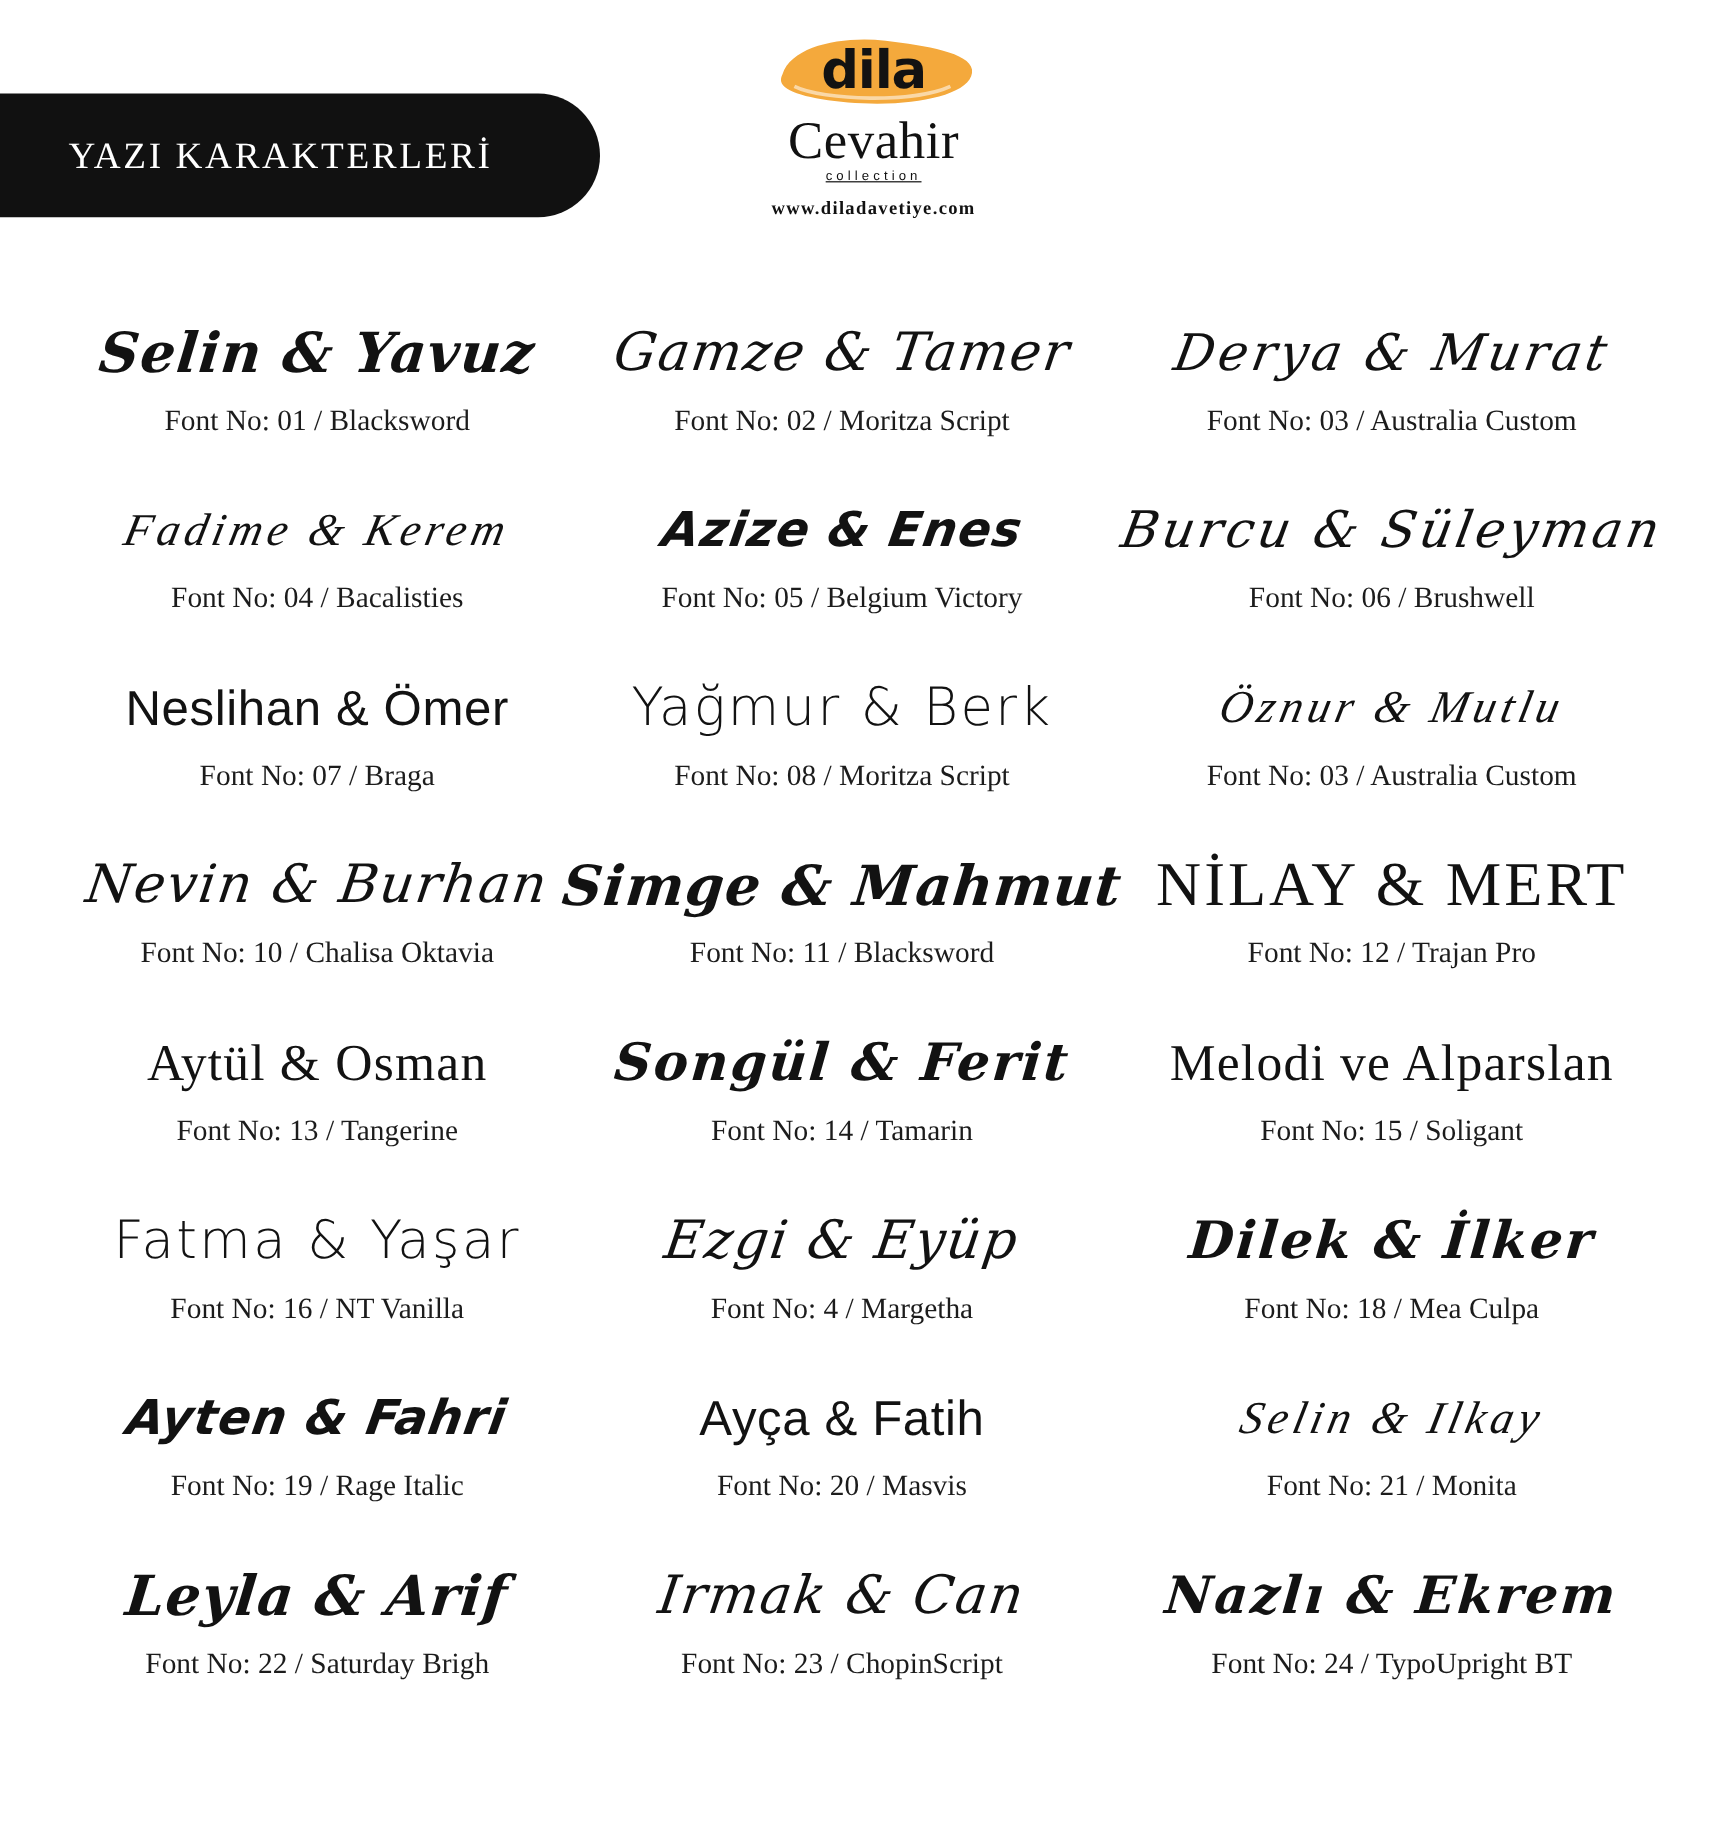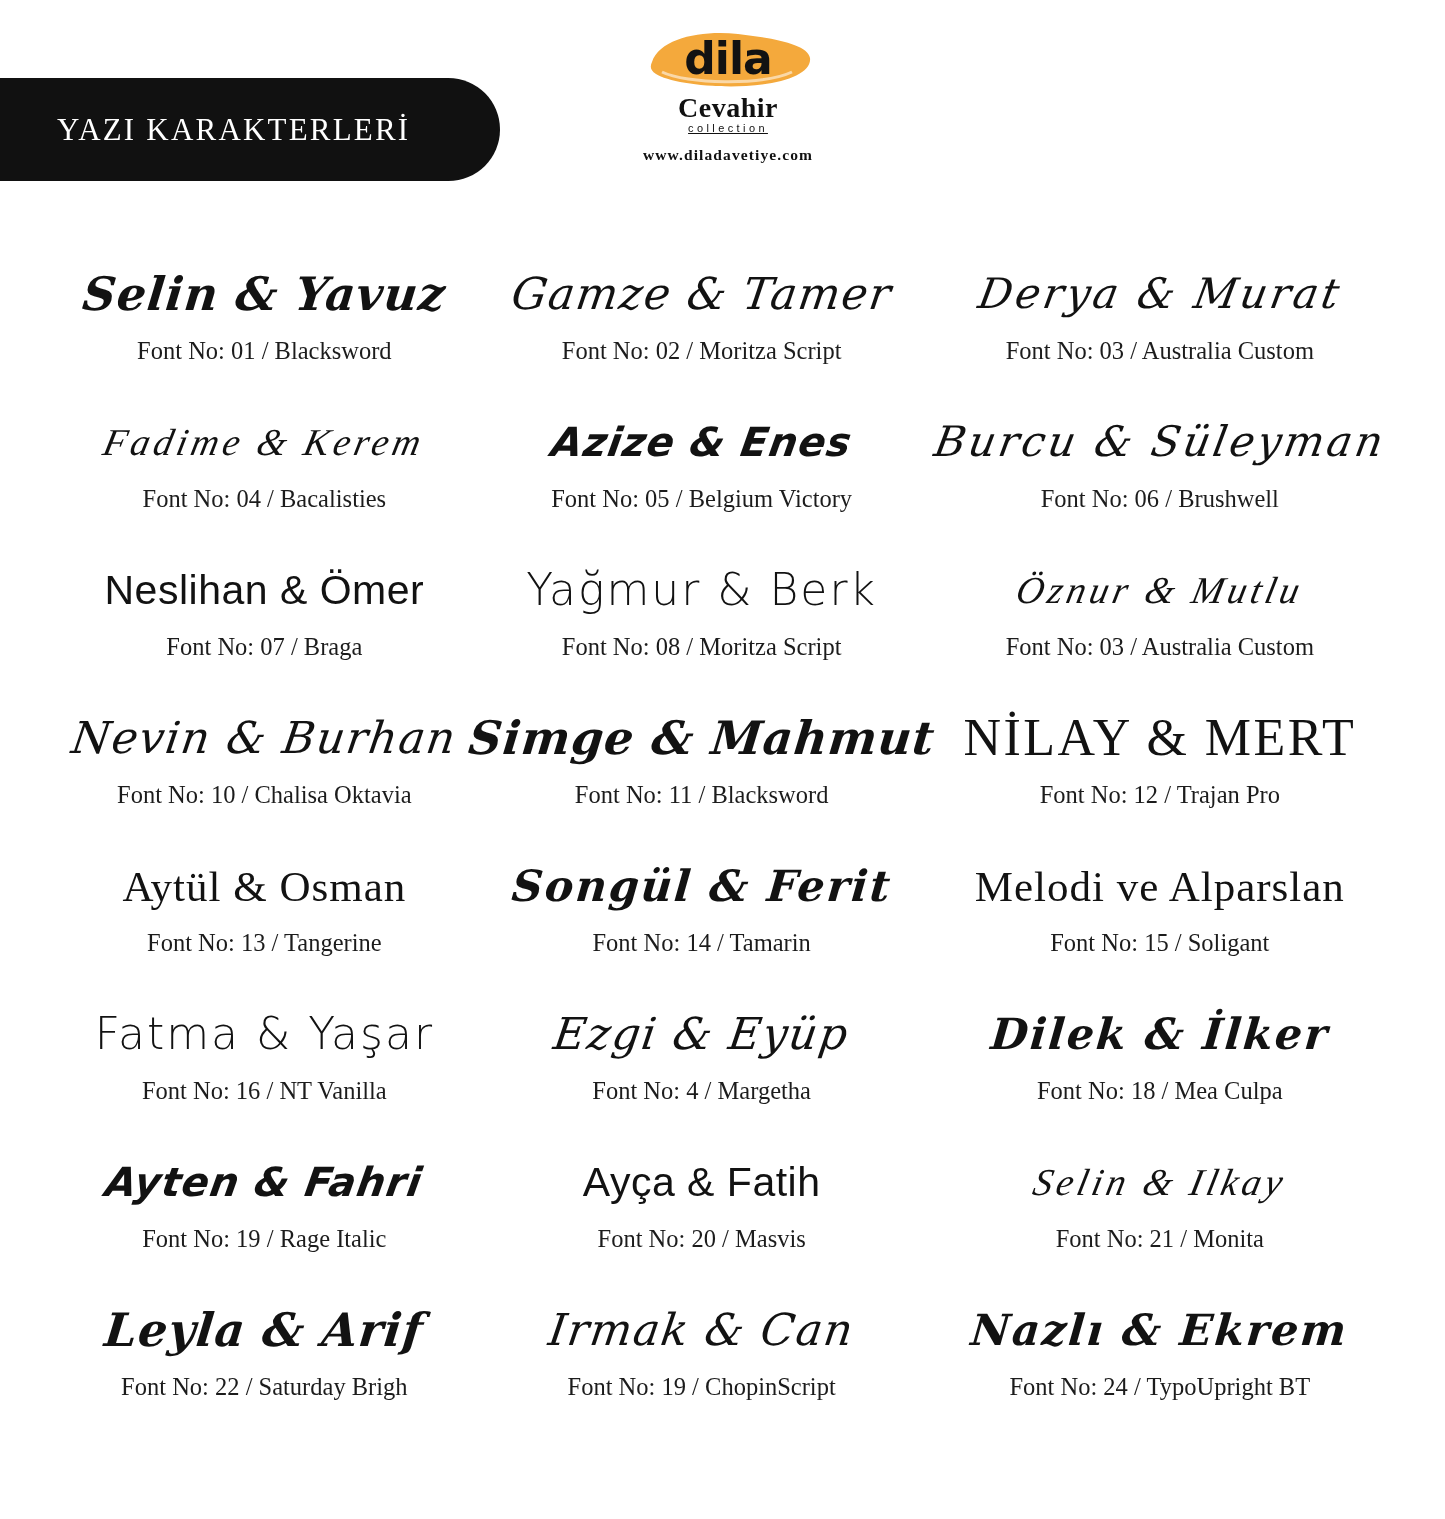--- a/index.html
+++ b/index.html
@@ -70,25 +70,24 @@
     height: 62px;
     line-height: 62px;
     font-family: "DejaVu Sans", sans-serif;
     font-weight: bold;
     font-size: 44px;
     color: #121212;
     letter-spacing: -1px;
   }
   .logo-cevahir {
     font-family: "Liberation Serif", serif;
-    font-size: 28px;
+    font-size: 44px;
     color: #111111;
     margin-top: 2px;
     letter-spacing: 0.5px;
-    font-weight: bold;
   }
   .logo-collection {
     font-family: "Liberation Sans", sans-serif;
     font-size: 11px;
     letter-spacing: 3.4px;
     color: #111111;
     margin-top: -2px;
     text-decoration: underline;
   }
   .logo-url {
@@ -316,19 +315,19 @@
     <div class="cell">
       <div class="sample s-script-thin">Selin &amp; Ilkay</div>
       <div class="caption">Font No: 21 / Monita</div>
     </div>
     <div class="cell">
       <div class="sample s-script-bold">Leyla &amp; Arif</div>
       <div class="caption">Font No: 22 / Saturday Brigh</div>
     </div>
     <div class="cell">
       <div class="sample s-script-calli">Irmak &amp; Can</div>
-      <div class="caption">Font No: 19 / ChopinScript</div>
+      <div class="caption">Font No: 23 / ChopinScript</div>
     </div>
     <div class="cell">
       <div class="sample s-script-swash">Nazlı &amp; Ekrem</div>
       <div class="caption">Font No: 24 / TypoUpright BT</div>
     </div>
   </div>
 
 </body></html>

